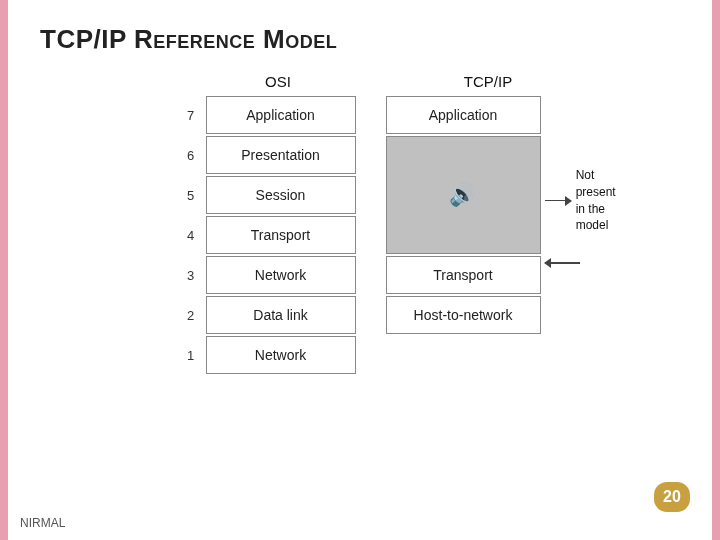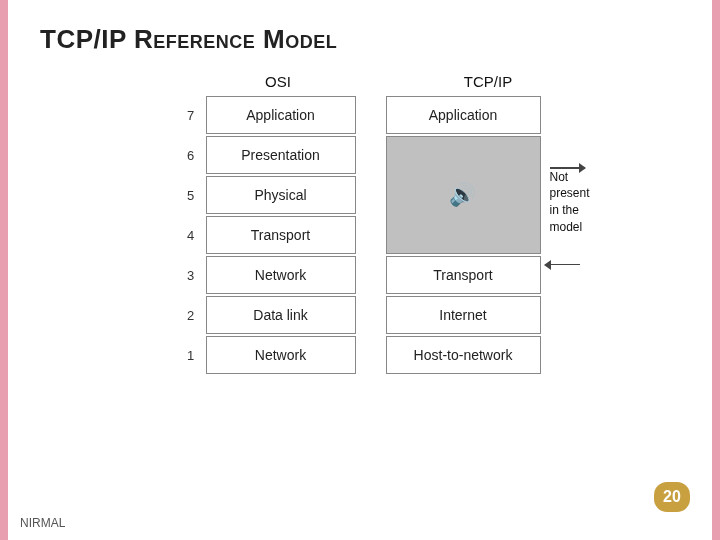--- a/index.html
+++ b/index.html
@@ -188,21 +188,20 @@
       left: 158px;
       top: 30px;
       display: flex;
       flex-direction: column;
       align-items: flex-start;
     }
 
     .np-arrow-upper {
       display: flex;
       align-items: center;
-      flex-direction: column;
     }
 
     .np-arrow-lower {
       display: flex;
       align-items: center;
       margin-top: 28px;
     }
 
     .np-line {
       width: 35px;
@@ -264,21 +263,21 @@
         <div class="num-cell">5</div>
         <div class="num-cell">4</div>
         <div class="num-cell">3</div>
         <div class="num-cell">2</div>
         <div class="num-cell">1</div>
       </div>
 
       <div class="osi-cells">
         <div class="osi-cell">Application</div>
         <div class="osi-cell">Presentation</div>
-        <div class="osi-cell">Physical</div>
+        <div class="osi-cell">Session</div>
         <div class="osi-cell">Transport</div>
         <div class="osi-cell">Network</div>
         <div class="osi-cell">Data link</div>
         <div class="osi-cell">Network</div>
       </div>
 
       <div class="tcpip-cells" style="margin-left:30px; position:relative;">
 
         <div class="tcpip-cell single">Application</div>
 
@@ -291,21 +290,20 @@
               <span class="np-label">Not present<br>in the model</span>
             </div>
             <div class="np-arrow-lower">
               <div class="np-line left-arrow"></div>
             </div>
           </div>
         </div>
 
         <div class="tcpip-cell single">Transport</div>
 
-        <div class="tcpip-cell single">Internet</div>
 
         <div class="tcpip-cell single">Host-to-network</div>
       </div>
     </div>
   </div>
 
   <div class="page-num">20</div>
 
   <div class="footer-label">NIRMAL</div>
 </div>

